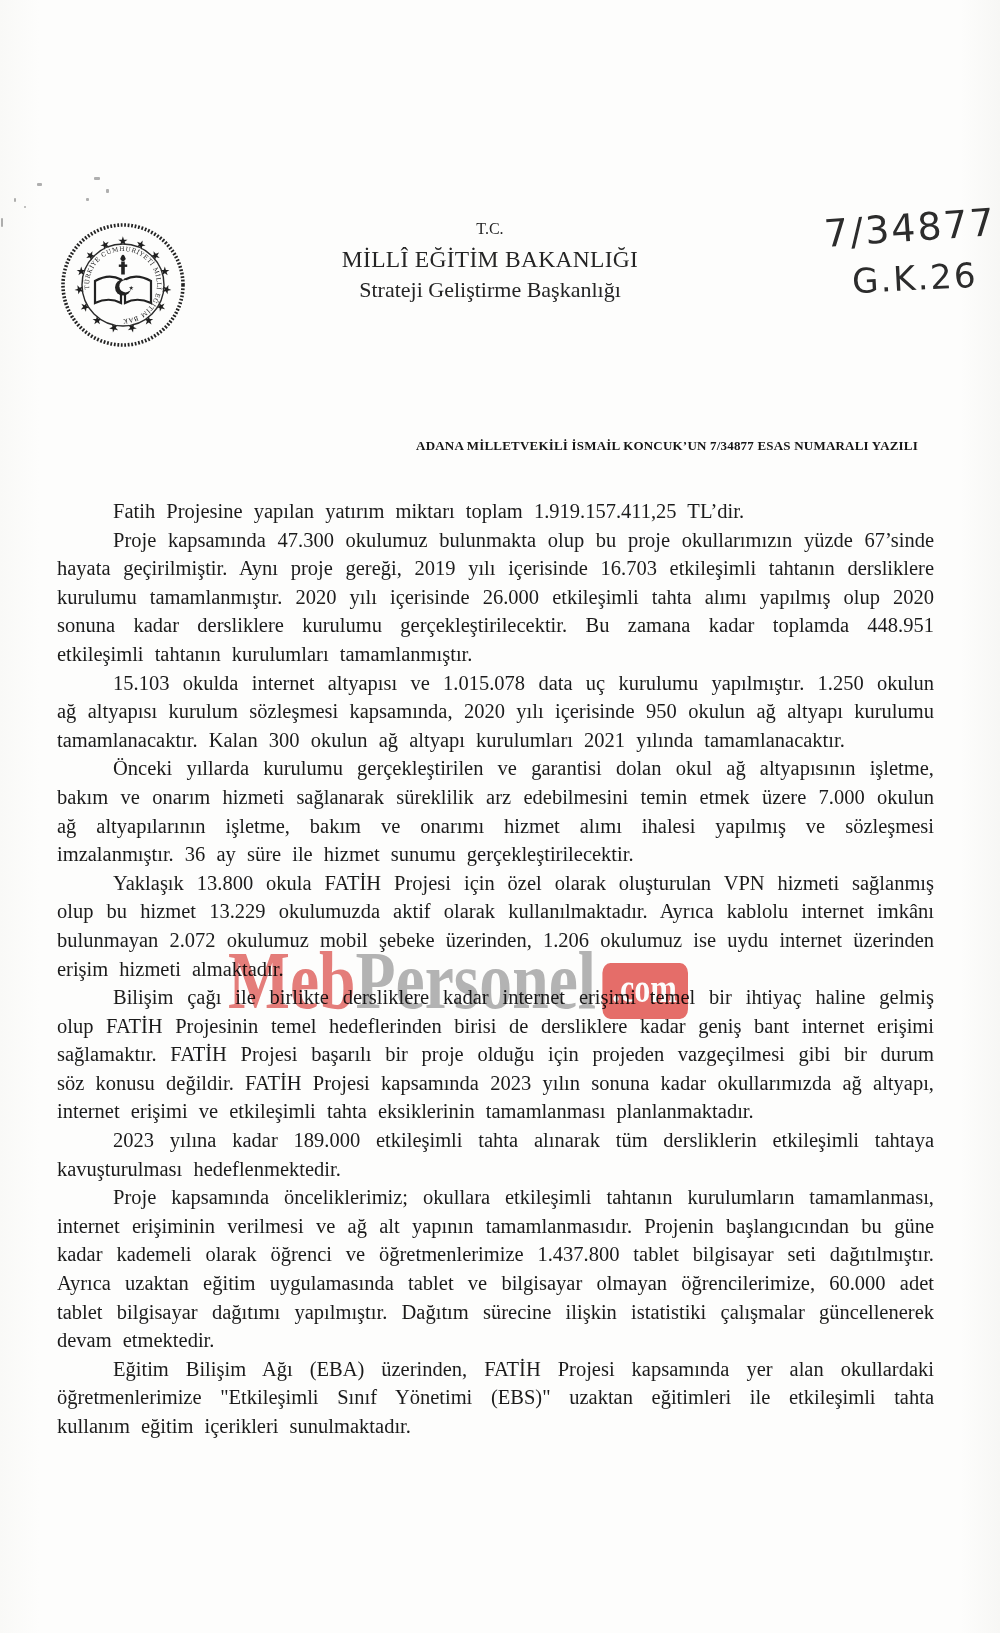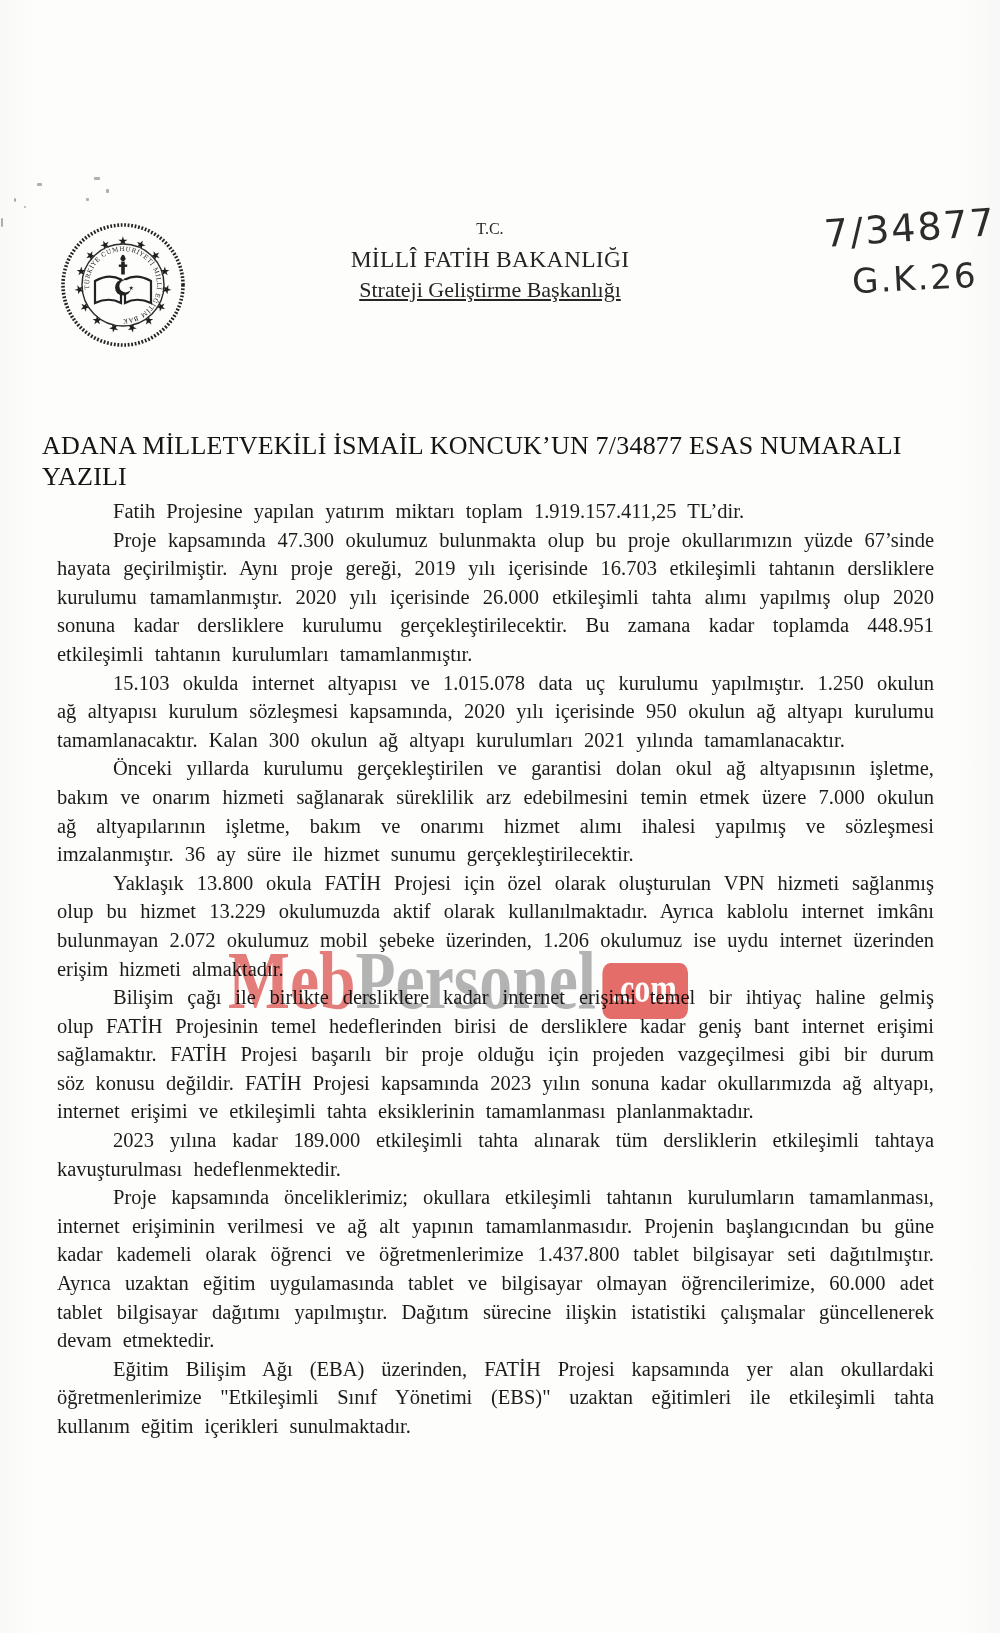--- a/index.html
+++ b/index.html
@@ -15,30 +15,30 @@
   .speck{position:absolute;background:#6f6f6f;opacity:.55;border-radius:1px;}
   
   .seal{position:absolute;left:58px;top:220px;width:130px;height:130px;}
   
   .letterhead{
     position:absolute;left:240px;top:214px;width:500px;
     text-align:center;color:#252525;
   }
   .letterhead .tc{font-size:16px;line-height:30px;}
   .letterhead .ministry{font-size:23.5px;line-height:31px;letter-spacing:.3px;}
-  .letterhead .department{font-size:22px;line-height:30px;text-decoration:underline;}
+  .letterhead .department{font-size:22px;line-height:30px;}
   
   .handwritten{position:absolute;left:800px;top:200px;width:200px;color:#2c2c2c;
     font-family:"DejaVu Sans", sans-serif;}
   .hw1{position:absolute;left:24px;top:6px;font-size:38px;transform:rotate(-4deg);letter-spacing:2px;}
   .hw2{position:absolute;left:52px;top:58px;font-size:34px;transform:rotate(-3deg);letter-spacing:2px;}
   
   .doc-title{
     position:absolute;left:42px;top:430px;width:876px;
-    text-align:left;font-weight:normal;font-size:26px;line-height:31px;
+    text-align:right;font-weight:bold;font-size:13px;line-height:31px;
     letter-spacing:.2px;color:#151515;
   }
   
   .doc-body{
     position:absolute;left:41px;top:497px;width:877px;
     font-size:20.5px;line-height:28.6px;text-align:justify;
     word-spacing:6px;color:#1b1b1b;margin-left:16px;
   }
   .doc-body p{margin:0;text-indent:56px;}
   
@@ -112,21 +112,21 @@
       <path d="M37 61 Q51 53 63 59.5 L63 83 Q51 76.5 37 83 Z" fill="#fdfdfc" stroke="#222222" stroke-width="2.2"></path>
       <path d="M93 61 Q79 53 67 59.5 L67 83 Q79 76.5 93 83 Z" fill="#fdfdfc" stroke="#222222" stroke-width="2.2"></path>
       <circle cx="65" cy="67.5" r="8" fill="#222222"></circle>
       <circle cx="67.6" cy="66.2" r="6.2" fill="#fdfdfc"></circle>
       <text x="70.5" y="70" font-size="6" fill="#222222" font-family="DejaVu Sans, sans-serif">★</text>
     </g>
   </svg>
 
   <div class="letterhead">
     <div class="tc">T.C.</div>
-    <div class="ministry">MİLLÎ FATİH BAKANLIĞI</div>
+    <div class="ministry">MİLLÎ EĞİTİM BAKANLIĞI</div>
     <div class="department">Strateji Geliştirme Başkanlığı</div>
   </div>
 
   <div class="handwritten">
     <div class="hw1">7/34877</div>
     <div class="hw2">G.K.26</div>
   </div>
 
   <div class="doc-title">
     <div>ADANA MİLLETVEKİLİ İSMAİL KONCUK’UN 7/34877 ESAS NUMARALI YAZILI</div>

